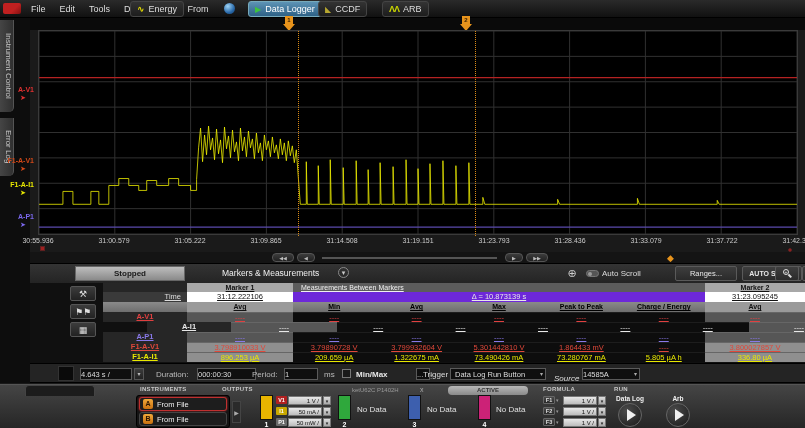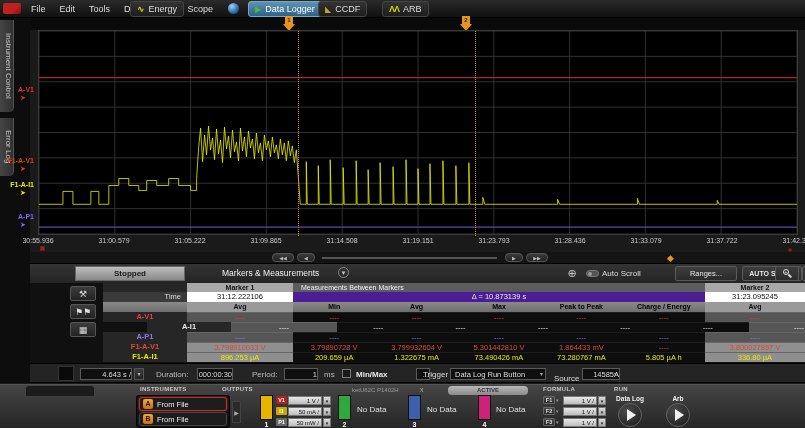--- a/index.html
+++ b/index.html
@@ -89,57 +89,57 @@
     background:#ddd; transform:rotate(45deg); }
   #zoomin-btn { left:745px; width:24px; } #zoomout-btn { left:772px; width:24px; }
   .mag-plus { position:absolute; font-size:5px; left:2.5px; top:0.5px; color:#ddd; }
 
   
   #tablewrap { position:absolute; left:30px; top:283px; width:775px; height:80px; background:#101010; }
   .side-icon { position:absolute; left:40px; width:26px; height:15px; background:linear-gradient(#3c3c3c,#222);
     border:1px solid #555; border-radius:2px; color:#ddd; font-size:9px; text-align:center; line-height:14px; }
   #table { position:absolute; left:73px; top:0; width:702px; }
   .trow { display:grid; grid-template-columns:84px 106px repeat(5, 82.4px) 100px; }
-  .trow > div { overflow:hidden; white-space:nowrap; text-align:center; font-size:7.5px; line-height:10px; height:10px; }
+  .trow > div { overflow:hidden; white-space:nowrap; text-align:center; font-size:7.5px; line-height:10px; height:10px;text-decoration:underline; }
   .hdr1 { height:9px !important; line-height:9px !important; }
   .cell-dark { background:#262626; }
   .cell-m-title { background:#a8a8a8; color:#111; font-weight:bold; font-size:7px !important; }
   .cell-between { background:#5c5c5c; color:#f0f0f0; font-size:7px !important; text-align:left !important; padding-left:8px; }
   .cell-time { background:#3a3a3a; color:#ddd; text-align:right !important; padding-right:6px; }
   .cell-m-time { background:#ffffff; color:#111; }
-  .cell-delta { background:#4c1d95; color:#e8e8e8; }
+  .cell-delta { background:#6d28d9; color:#e8e8e8; }
   .cell-colhdr { background:linear-gradient(#8a8a8a,#6e6e6e); color:#000; font-weight:bold; font-size:7px !important; }
   .cell-m-sub { background:#9a9a9a; color:#111; font-weight:bold; font-size:7px !important; }
   .cell-name { background:#262626; font-weight:bold; }
   .cell-val { background:#0d0d0d; border-top:1px solid #1d1d1d; }
   .cell-mcol { background:#565656; border-top:1px solid #666; }
   .mcol-hi { background:#8f8f8f !important; }
 
   
   #optionsbar { position:absolute; left:30px; top:363px; width:775px; height:20px; background:#242424;
     border-top:1px solid #000; border-bottom:1px solid #000; font-size:8px; }
   .ob { position:absolute; top:4px; }
-  .ob-box { background:#0f0f0f; border:1px solid #5a5a5a; color:#ddd; text-align:right;
+  .ob-box { background:#0f0f0f; border:1px solid #5a5a5a; color:#ddd; text-align:left;
     height:12px; line-height:11px; font-size:7.5px; }
   #ob-stub { left:28px; top:2px; width:16px; height:15px; background:#0a0a0a; border:1px solid #333; }
   #ob-window { left:50px; width:52px; }
   #ob-window-arrow { left:104px; top:4px; width:10px; height:12px; background:linear-gradient(#3c3c3c,#222);
     border:1px solid #555; color:#bbb; font-size:6px; text-align:center; line-height:11px; }
   #ob-duration-label { left:126px; top:6px; color:#bbb; }
-  #ob-duration { left:167px; width:36px; }
+  #ob-duration { left:167px; width:59px; }
   #ob-period-label { left:222px; top:6px; color:#bbb; }
   #ob-period { left:254px; width:34px; }
   #ob-ms { left:294px; top:6px; color:#bbb; }
   #ob-minmax-check { left:312px; top:5px; width:9px; height:9px; background:#1a1a1a; border:1px solid #777; }
   #ob-minmax { left:326px; top:6px; font-weight:bold; color:#e8e8e8; }
   #ob-file-label { left:366px; top:8px; color:#bbb;margin-left:21px; }
   #ob-trigger-label { left:393px; top:6px; color:#ddd; }
   #ob-trigger { left:420px; width:96px; text-align:left; padding-left:4px; }
-  #ob-source-label { left:524px; top:10px; color:#ddd; }
-  #ob-source { left:552px; width:38px;padding-left:6px; }
+  #ob-source-label { left:524px; top:10px; color:#ddd;font-style:italic; }
+  #ob-source { left:552px; width:58px; }
   .dd-arrow { position:absolute; right:2px; top:0; font-size:6px; color:#aaa; }
 
   
   #bottompanel { position:absolute; left:0; top:384px; width:805px; height:44px;
     background:linear-gradient(#454545,#262626); border-top:1px solid #555; }
   #corner-tab { position:absolute; left:25px; top:0px; width:70px; height:11px; background:#1c1c1c;
     border:1px solid #444; border-bottom:none; border-radius:4px 4px 0 0; }
   .bp-hdr { position:absolute; top:1px; font-size:6px; font-weight:bold; color:#c8c8c8; letter-spacing:0.3px; }
   #hdr-instruments { left:140px; } #hdr-outputs { left:222px; } #hdr-formula { left:543px; } #hdr-run { left:614px; }
   #file-tab-label { position:absolute; left:352px; top:2px; font-size:6px; color:#999; }
@@ -188,21 +188,21 @@
 <body>
 
 <div id="app">
 
   <div id="menubar">
     <div id="logo"></div>
     <span class="menu-item">File</span>
     <span class="menu-item">Edit</span>
     <span class="menu-item">Tools</span>
     <span class="menu-item">Data Logger</span>
-    <span class="menu-item">Scope</span>
+    <span class="menu-item">From</span>
     <span id="info-circle"></span>
     <div class="top-tab" id="tab-scope">
       <span class="glyph-sine icon-font">∿</span>
       <span>Energy</span>
     </div>
     <div class="top-tab active" id="tab-datalogger">
       <span class="glyph-play icon-font">▶</span>
       <span>Data Logger</span>
     </div>
     <div class="top-tab" id="tab-ccdf">

